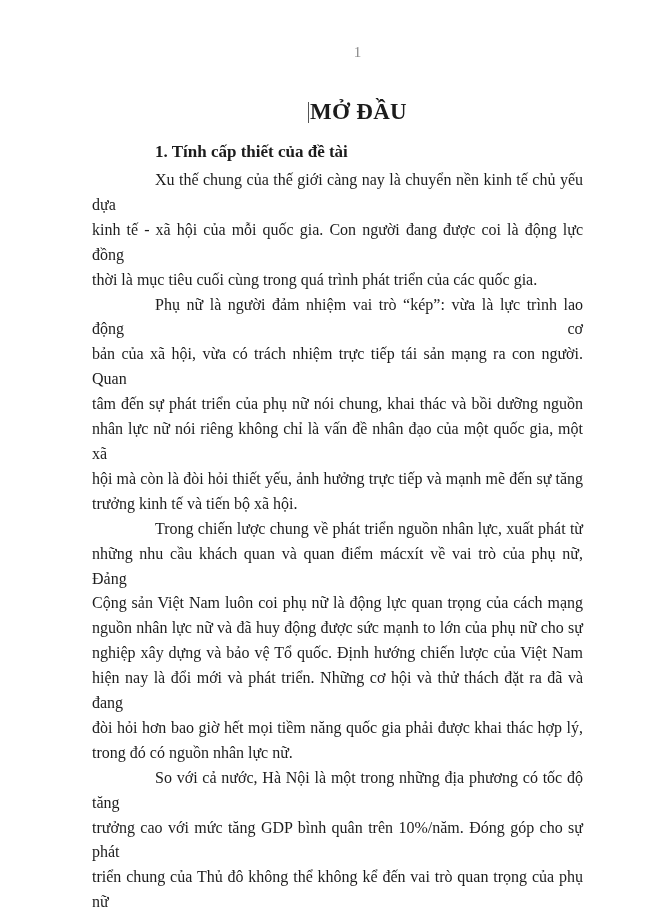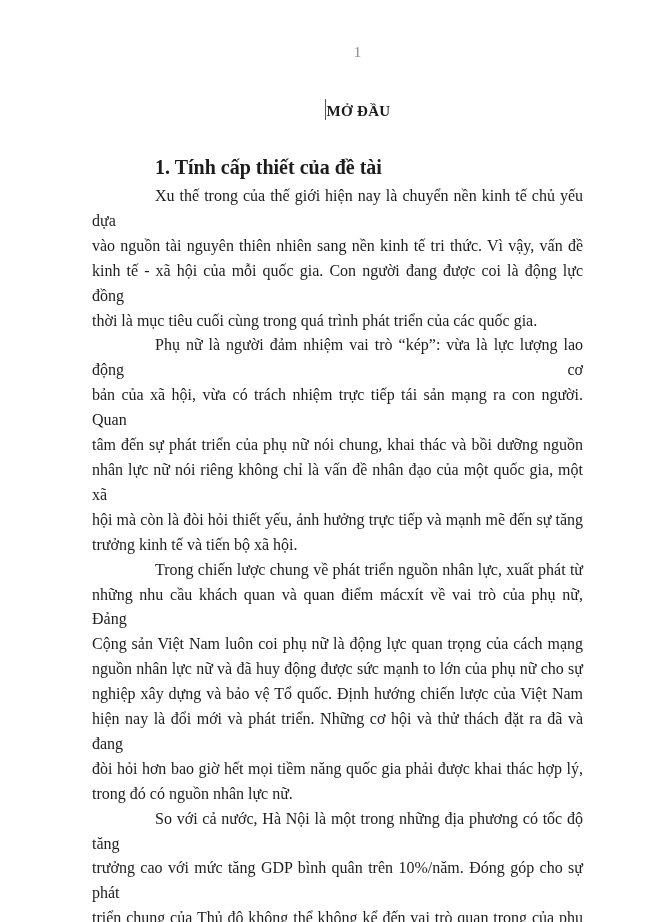--- a/index.html
+++ b/index.html
@@ -24,21 +24,21 @@
     text-align: center;
     font-size: 15px;
     color: #8a8a8a;
   }
   .title-row {
     position: absolute;
     top: 99px;
     left: 107px;
     width: 501px;
     text-align: center;
-    font-size: 15px;
+    font-size: 23px;
     font-weight: 700;
     letter-spacing: 0.3px;
     white-space: nowrap;
   }
   .text-cursor {
     display: inline-block;
     width: 1px;
     height: 21px;
     background: #555555;
     vertical-align: -4px;
@@ -46,25 +46,24 @@
   }
   .content {
     position: absolute;
     top: 139px;
     left: 92px;
     width: 491px;
     font-size: 16px;
   }
   .heading {
     font-weight: 700;
-    font-size: 20px;
+    font-size: 17px;
     line-height: 25px;
     text-indent: 63px;
     margin-bottom: 4px;
-    margin-top: 16px;
   }
   .paragraph { margin: 0; }
   .line {
     line-height: 24.9px;
     text-align: justify;
     text-align-last: justify;
     white-space: normal;
   }
   .line.first { text-indent: 63px; }
   .line.last  { text-align-last: left; }
@@ -78,28 +77,27 @@
 
   <div class="title-row">
     <span class="text-cursor"></span><span>MỞ ĐẦU</span>
   </div>
 
   <div class="content">
 
     <div class="heading">1. Tính cấp thiết của đề tài</div>
 
     <div class="paragraph">
-      <div class="line first">Xu thế trong của thế giới hiện nay là chuyển nền kinh tế chủ yếu dựa</div>
-      <div class="line">vào nguồn tài nguyên thiên nhiên sang nền kinh tế tri thức. Vì vậy, vấn đề</div>
+      <div class="line first">Xu thế chung của thế giới càng nay là chuyển nền kinh tế chủ yếu dựa</div>
       <div class="line">kinh tế - xã hội của mỗi quốc gia. Con người đang được coi là động lực đồng</div>
       <div class="line last">thời là mục tiêu cuối cùng trong quá trình phát triển của các quốc gia.</div>
     </div>
 
     <div class="paragraph">
-      <div class="line first">Phụ nữ là người đảm nhiệm vai trò “kép”: vừa là lực lượng lao động cơ</div>
+      <div class="line first">Phụ nữ là người đảm nhiệm vai trò “kép”: vừa là lực trình lao động cơ</div>
       <div class="line">bản của xã hội, vừa có trách nhiệm trực tiếp tái sản mạng ra con người. Quan</div>
       <div class="line">tâm đến sự phát triển của phụ nữ nói chung, khai thác và bồi dưỡng nguồn</div>
       <div class="line">nhân lực nữ nói riêng không chỉ là vấn đề nhân đạo của một quốc gia, một xã</div>
       <div class="line">hội mà còn là đòi hỏi thiết yếu, ảnh hưởng trực tiếp và mạnh mẽ đến sự tăng</div>
       <div class="line last">trưởng kinh tế và tiến bộ xã hội.</div>
     </div>
 
     <div class="paragraph">
       <div class="line first">Trong chiến lược chung về phát triển nguồn nhân lực, xuất phát từ</div>
       <div class="line">những nhu cầu khách quan và quan điểm mácxít về vai trò của phụ nữ, Đảng</div>

